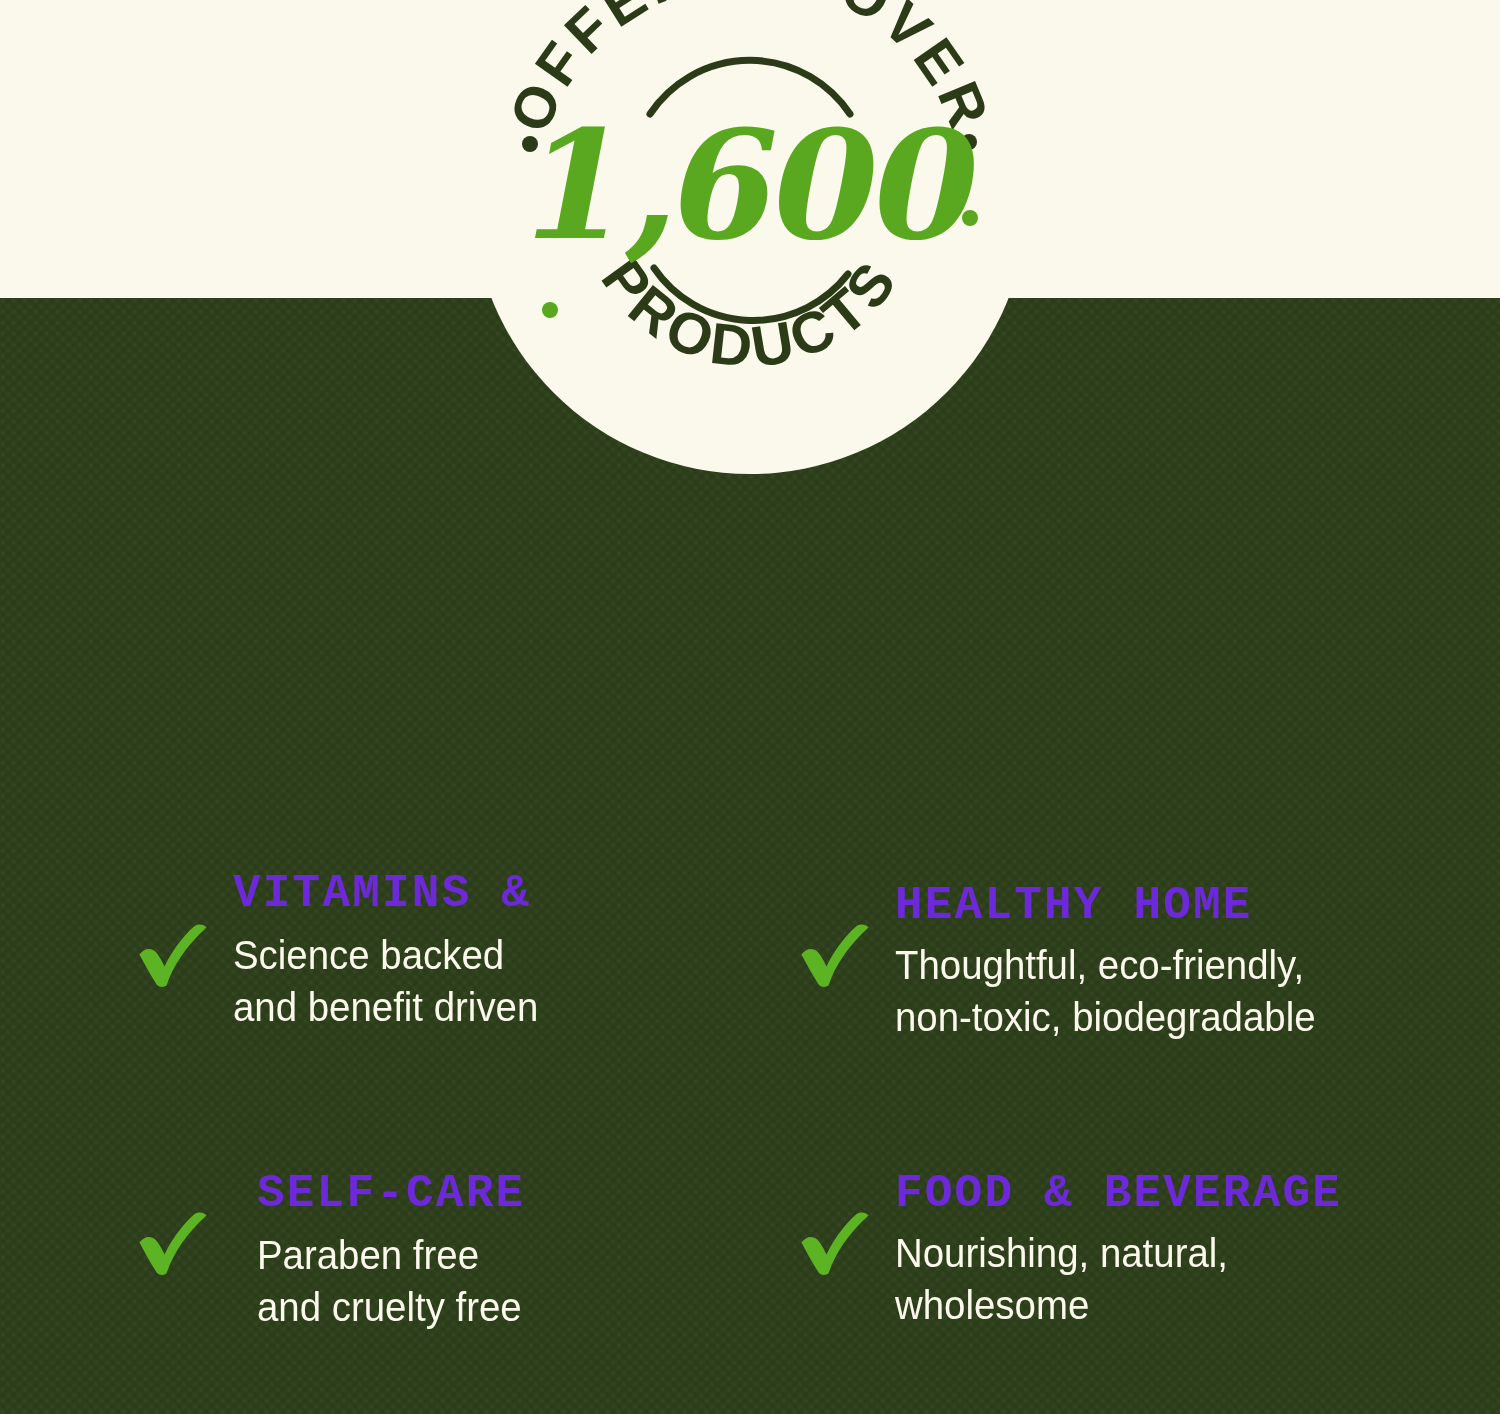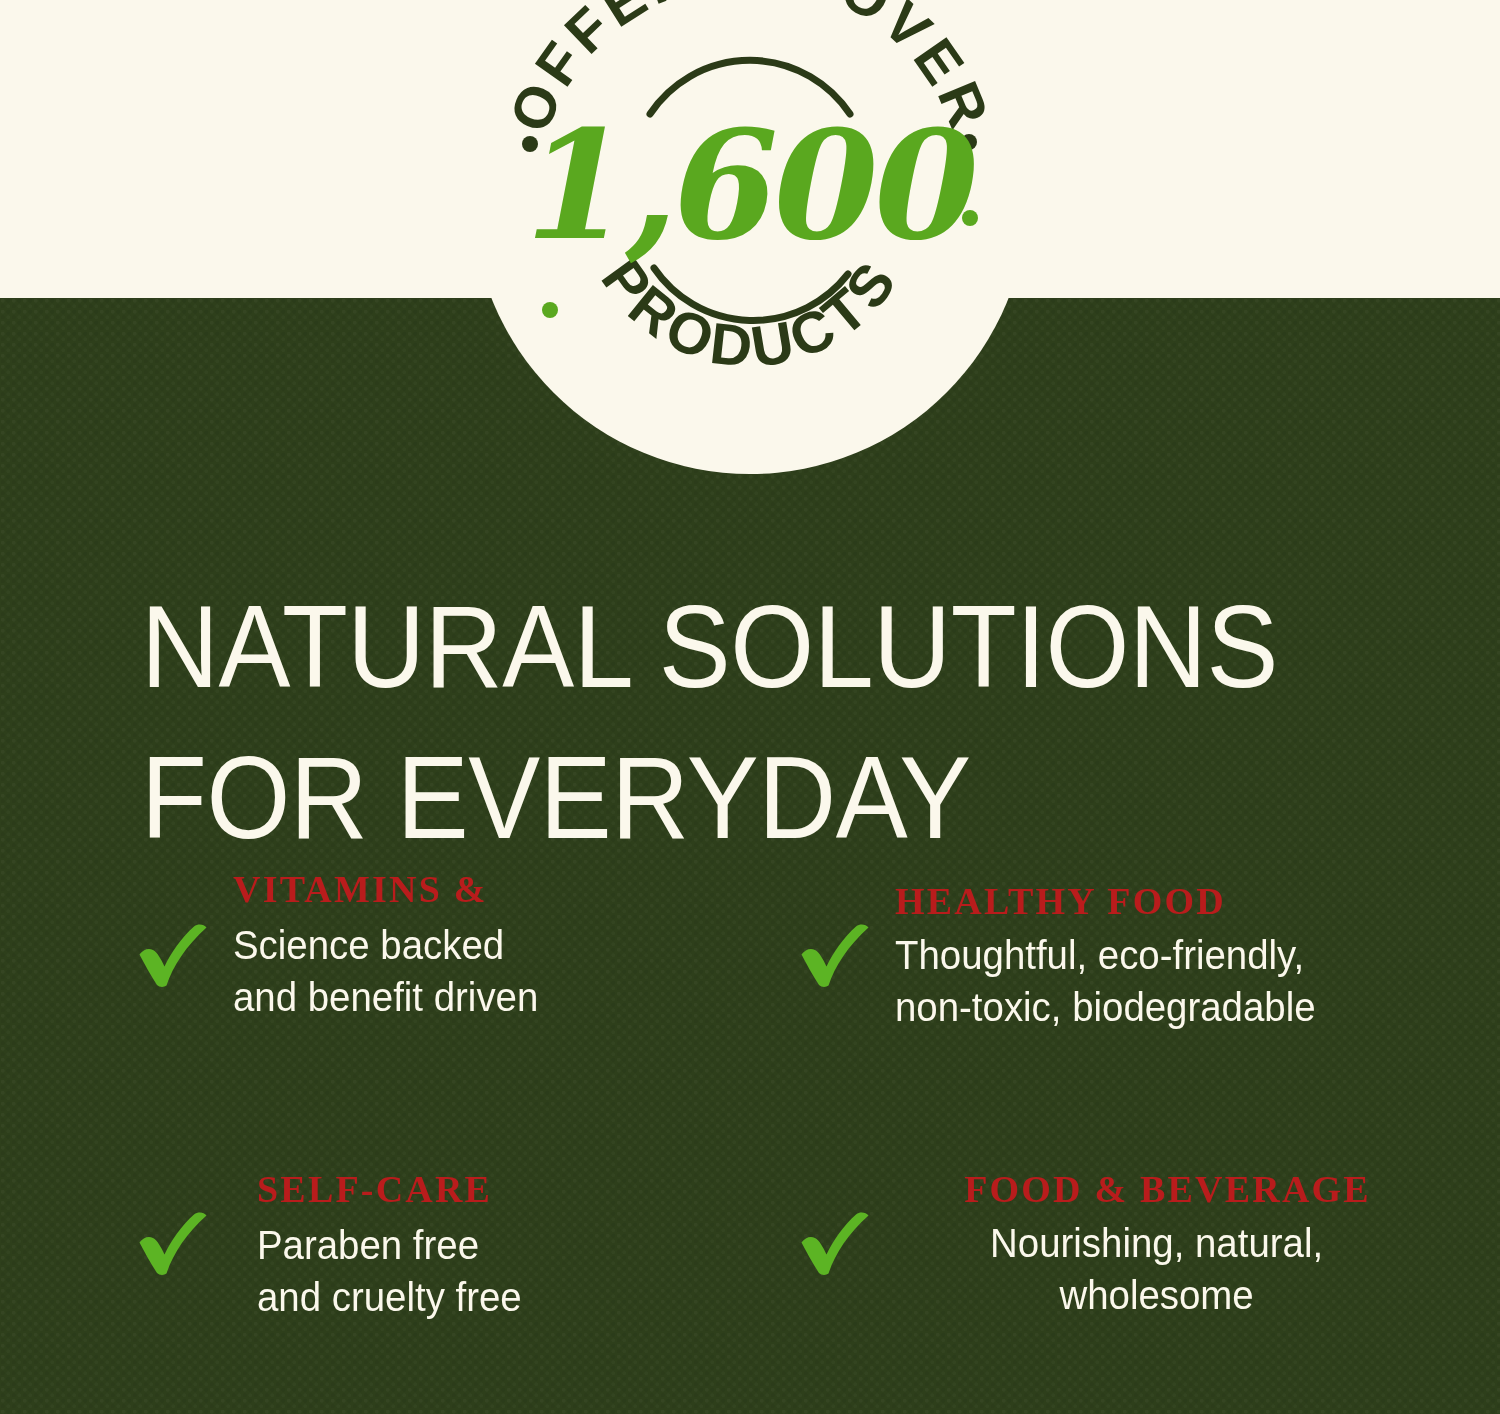--- a/index.html
+++ b/index.html
@@ -123,26 +123,26 @@
   .check-path { fill:#5cb424; }
 
   .feat-body {
     position:absolute;
     left:95px;
     top:0;
     width:545px;
   }
   .feat-title {
     display:block;
-    font-family:Liberation Serif, serif;
-    font-size:38px;
+    font-family:Liberation Mono, monospace;
+    font-size:46px;
     font-weight:bold;
     letter-spacing:2.2px;
     line-height:1.24;
-    color:#b91c1c;
+    color:#6d28d9;
   }
   .feat-desc {
     display:block;
     margin-top:2px;
     font-family:"Liberation Sans Narrow","Liberation Sans", sans-serif;
     font-size:40px;
     font-weight:normal;
     line-height:1.30;
     color:#fbf8ec;
     transform:scaleX(0.96);
@@ -152,21 +152,21 @@
 
   
   .row1 .col-left  .check  { top:58px; }
   .row1 .col-right .check  { top:58px; }
   .row2 .col-left  .check  { top:46px; }
   .row2 .col-right .check  { top:46px; }
 
   .row1 .col-left  .feat-body { top:0; }
   .row1 .col-right .feat-body { top:12px; }
   .row2 .col-left  .feat-body { top:0;margin-left:24px; }
-  .row2 .col-right .feat-body { top:0;text-align:center; }
+  .row2 .col-right .feat-body { top:0; }
 
   .row1 .col-left  .feat-desc { margin-top:6px; }
   .row1 .col-right .feat-desc { margin-top:4px; }
   .row2 .col-left  .feat-desc { margin-top:6px; }
   .row2 .col-right .feat-desc { margin-top:4px; }
 </style>
 </head>
 <body>
 
 <div id="banner">
@@ -193,24 +193,20 @@
 
       <circle class="badge-dot-dark" cx="497" cy="224" r="8"></circle>
       <circle class="badge-dot-green" cx="498" cy="300" r="8"></circle>
       <circle class="badge-dot-dark" cx="58" cy="226" r="8"></circle>
       <circle class="badge-dot-green" cx="78" cy="392" r="8"></circle>
 
       <text class="badge-number" x="278" y="320" text-anchor="middle">1,600</text>
     </svg>
   </div>
 
-  <h1 id="headline">
-    <span class="hl-line">NATURAL SOLUTIONS</span>
-    <span class="hl-line">FOR EVERYDAY</span>
-  </h1>
 
   <div id="features">
 
     <div class="feat-row row1">
 
       <div class="feat col-left">
         <span class="check">
           <svg viewBox="0 0 70 64" xmlns="http://www.w3.org/2000/svg" aria-hidden="true">
             <path class="check-path" d="M1.5 30.5 C5 25.5 10.5 23.5 15 26 C19.5 28.5 23 35 26.5 42.5 C33 29 43.5 13.5 56 2.5 C60.5 -1 66 0.5 68.5 3.5 C48 22 35 42 28.5 61.5 C26 63.5 21.5 63.5 19 61 C12.5 51 7 41 1.5 30.5 Z"></path>
           </svg>
@@ -224,21 +220,21 @@
         </div>
       </div>
 
       <div class="feat col-right">
         <span class="check">
           <svg viewBox="0 0 70 64" xmlns="http://www.w3.org/2000/svg" aria-hidden="true">
             <path class="check-path" d="M1.5 30.5 C5 25.5 10.5 23.5 15 26 C19.5 28.5 23 35 26.5 42.5 C33 29 43.5 13.5 56 2.5 C60.5 -1 66 0.5 68.5 3.5 C48 22 35 42 28.5 61.5 C26 63.5 21.5 63.5 19 61 C12.5 51 7 41 1.5 30.5 Z"></path>
           </svg>
         </span>
         <div class="feat-body">
-          <span class="feat-title">HEALTHY FOOD</span>
+          <span class="feat-title">HEALTHY HOME</span>
           <span class="feat-desc">
             <span class="dline">Thoughtful, eco-friendly,</span>
             <span class="dline">non-toxic, biodegradable</span>
           </span>
         </div>
       </div>
 
     </div>
 
     <div class="feat-row row2">

